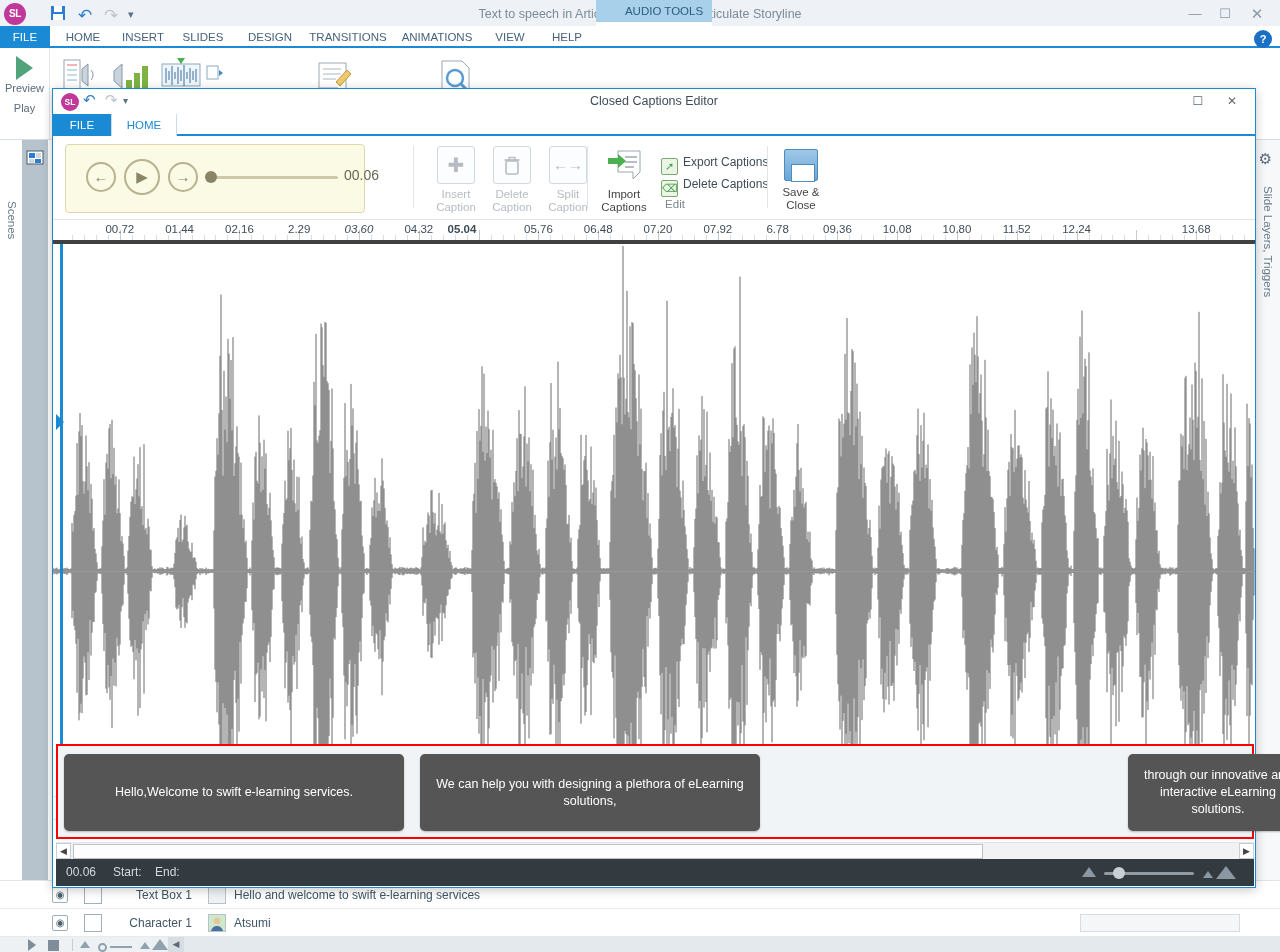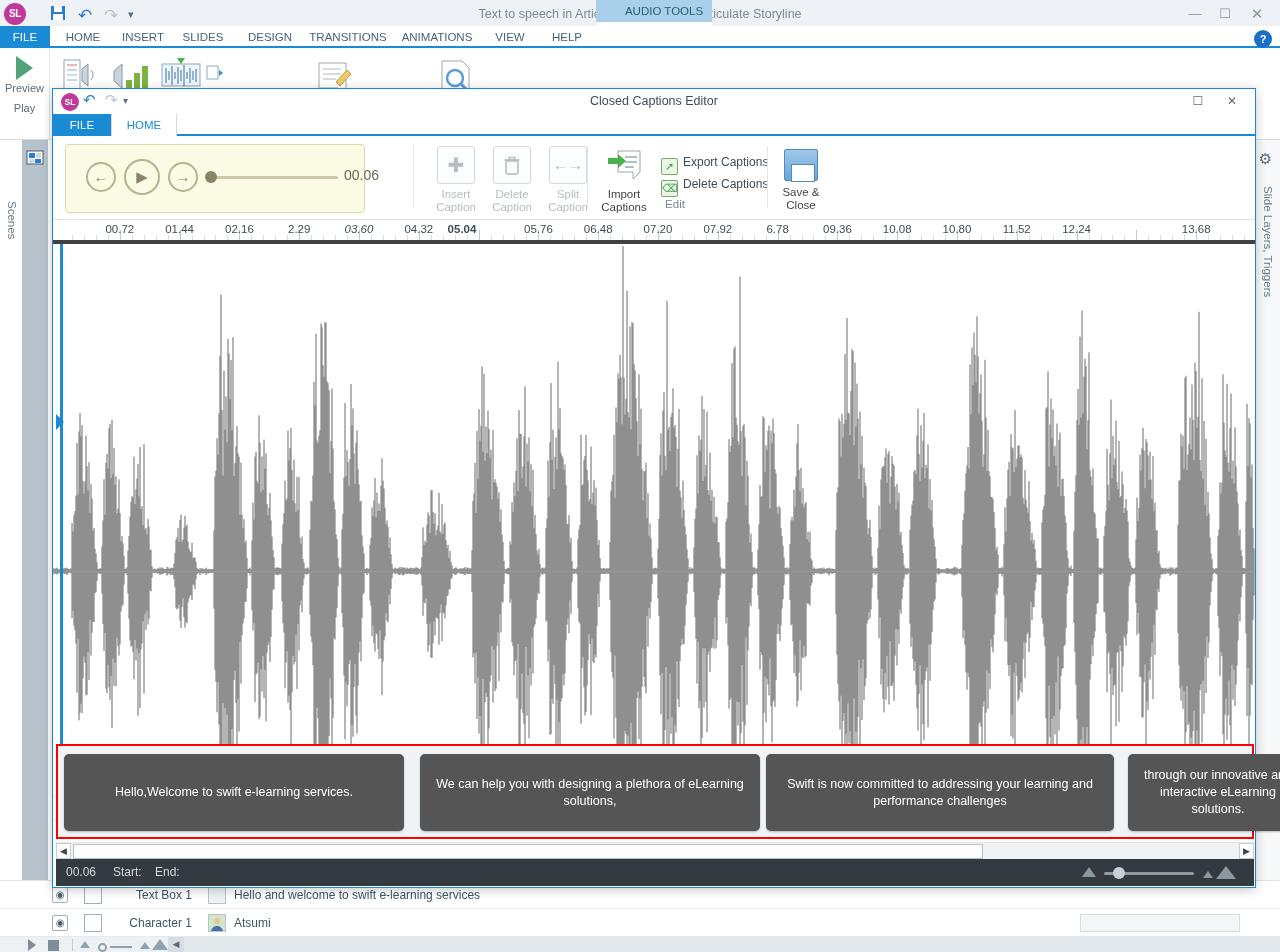--- a/index.html
+++ b/index.html
@@ -636,23 +636,20 @@
 
   <div class="cap-strip" id="cap-strip">
       <div class="cap-box" style="left: 6px; width: 340px;">
         <span>Hello,</span>
         <br>
         <span>Welcome to swift e-learning services.</span>
       </div>
       <div class="cap-box" style="left: 362px; width: 340px;">
         <span>We can help you with designing a plethora of eLearning solutions,</span>
       </div>
-      <div class="cap-box" style="left: 708px; width: 348px;">
-        <span>Swift is now committed to addressing your learning and performance challenges</span>
-      </div>
       <div class="cap-box" style="left: 1070px; width: 180px;">
         <span>through our innovative and interactive eLearning solutions.</span>
       </div>
     </div>
 
   <div class="hscroll">
     <div class="hs-arrow" style="left:0">◀</div>
     <div class="hs-thumb"></div>
     <div class="hs-arrow" style="right:0">▶</div>
   </div>

